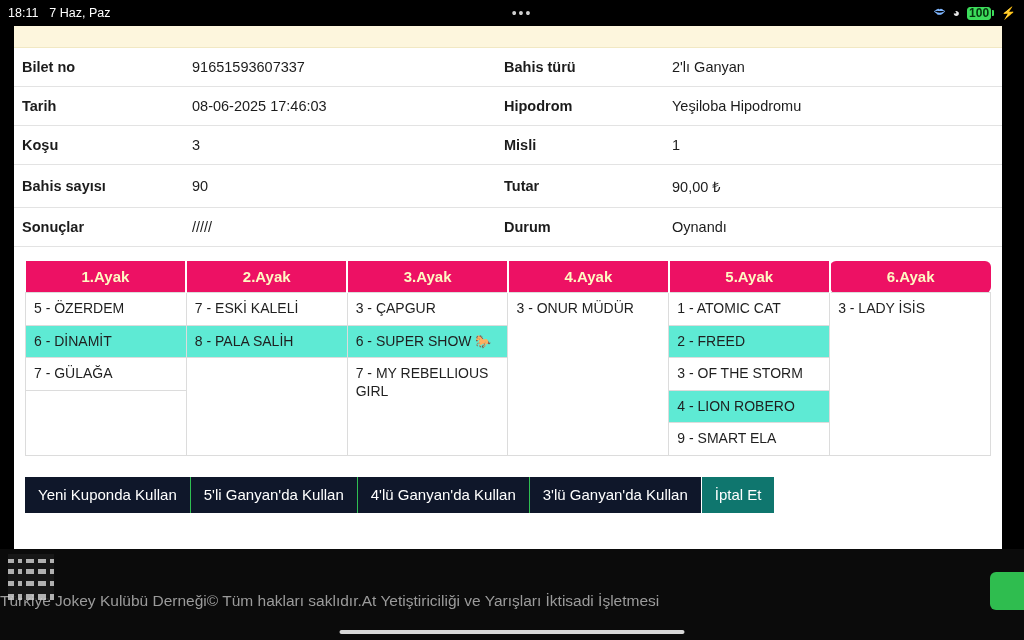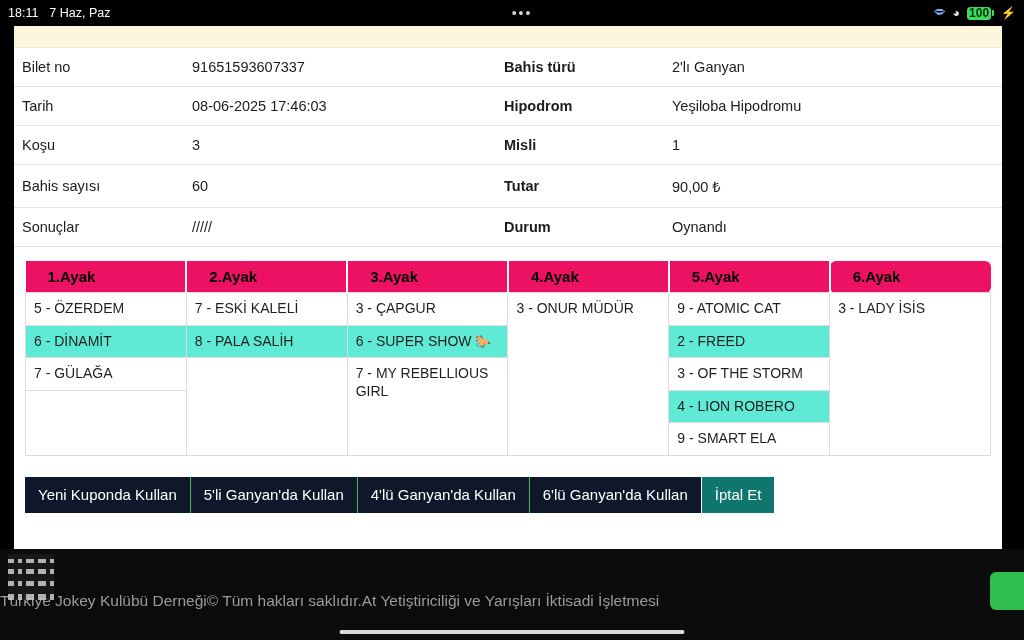--- a/index.html
+++ b/index.html
@@ -52,35 +52,35 @@
   .info-table {
     width: 100%; border-collapse: collapse;
     font-size: 14.5px; color: #1c1c1c;
   }
   .info-table td {
     border-bottom: 1px solid #e3e3e3;
     padding: 11px 8px 11px 8px;
     vertical-align: middle;
     height: 36px;
   }
-  .info-table td.lbl { font-weight: normal; width: 170px; }
+  .info-table td.lbl { font-weight: bold; width: 170px; }
   .info-table td.val { width: 312px; }
   .info-table td.lbl2 { font-weight: bold; width: 168px; }
   .info-table td.val2 { }
 
   
   .legs-wrap { padding: 14px 11px 0 11px; }
   .legs {
     width: 100%; border-collapse: collapse; table-layout: fixed;
     font-size: 14px;
   }
   .legs th {
-    background: #ed1164; color: #000000;
+    background: #ed1164; color: #fef9c3;
     font-size: 15px; font-weight: bold;
-    text-align: left; padding: 7px 22px;
+    text-align: center; padding: 7px 22px;
     border-right: 2px solid #fff;
     height: 30px;
   }
   .legs th:last-child { border-right: none; border-radius: 6px; }
   .legs td {
     border: 1px solid #dcdcdc;
     padding: 7px 8px;
     vertical-align: top;
     color: #1f1f1f;
     line-height: 1.25;
@@ -192,21 +192,21 @@
           <td class="val2">Yeşiloba Hipodromu</td>
         </tr>
         <tr>
           <td class="lbl">Koşu</td>
           <td class="val">3</td>
           <td class="lbl2">Misli</td>
           <td class="val2">1</td>
         </tr>
         <tr>
           <td class="lbl">Bahis sayısı</td>
-          <td class="val">60</td>
+          <td class="val">90</td>
           <td class="lbl2">Tutar</td>
           <td class="val2">90,00 ₺</td>
         </tr>
         <tr>
           <td class="lbl">Sonuçlar</td>
           <td class="val">/////</td>
           <td class="lbl2">Durum</td>
           <td class="val2">Oynandı</td>
         </tr>
       </tbody>
@@ -223,21 +223,21 @@
             <th>5.Ayak</th>
             <th>6.Ayak</th>
           </tr>
         </thead>
         <tbody>
           <tr>
             <td>5 - ÖZERDEM</td>
             <td>7 - ESKİ KALELİ</td>
             <td>3 - ÇAPGUR</td>
             <td rowspan="5">3 - ONUR MÜDÜR</td>
-            <td>9 - ATOMIC CAT</td>
+            <td>1 - ATOMIC CAT</td>
             <td rowspan="5">3 - LADY İSİS</td>
           </tr>
           <tr>
             <td class="alt">6 - DİNAMİT</td>
             <td class="alt">8 - PALA SALİH</td>
             <td class="alt">
               <span>6 - SUPER SHOW</span><span class="horse-icon">🐎</span>
             </td>
             <td class="alt">2 - FREED</td>
           </tr>
@@ -255,21 +255,21 @@
             <td>9 - SMART ELA</td>
           </tr>
         </tbody>
       </table>
     </div>
 
     <div class="actions">
       <button class="btn">Yeni Kuponda Kullan</button>
       <button class="btn">5'li Ganyan'da Kullan</button>
       <button class="btn">4'lü Ganyan'da Kullan</button>
-      <button class="btn">6'lü Ganyan'da Kullan</button>
+      <button class="btn">3'lü Ganyan'da Kullan</button>
       <button class="btn danger">İptal Et</button>
     </div>
   </div>
 
   <div class="footer">
     <div>Türkiye Jokey Kulübü Derneği</div>
     <div>© Tüm hakları saklıdır.</div>
     <div>At Yetiştiriciliği ve Yarışları İktisadi İşletmesi</div>
   </div>
 

